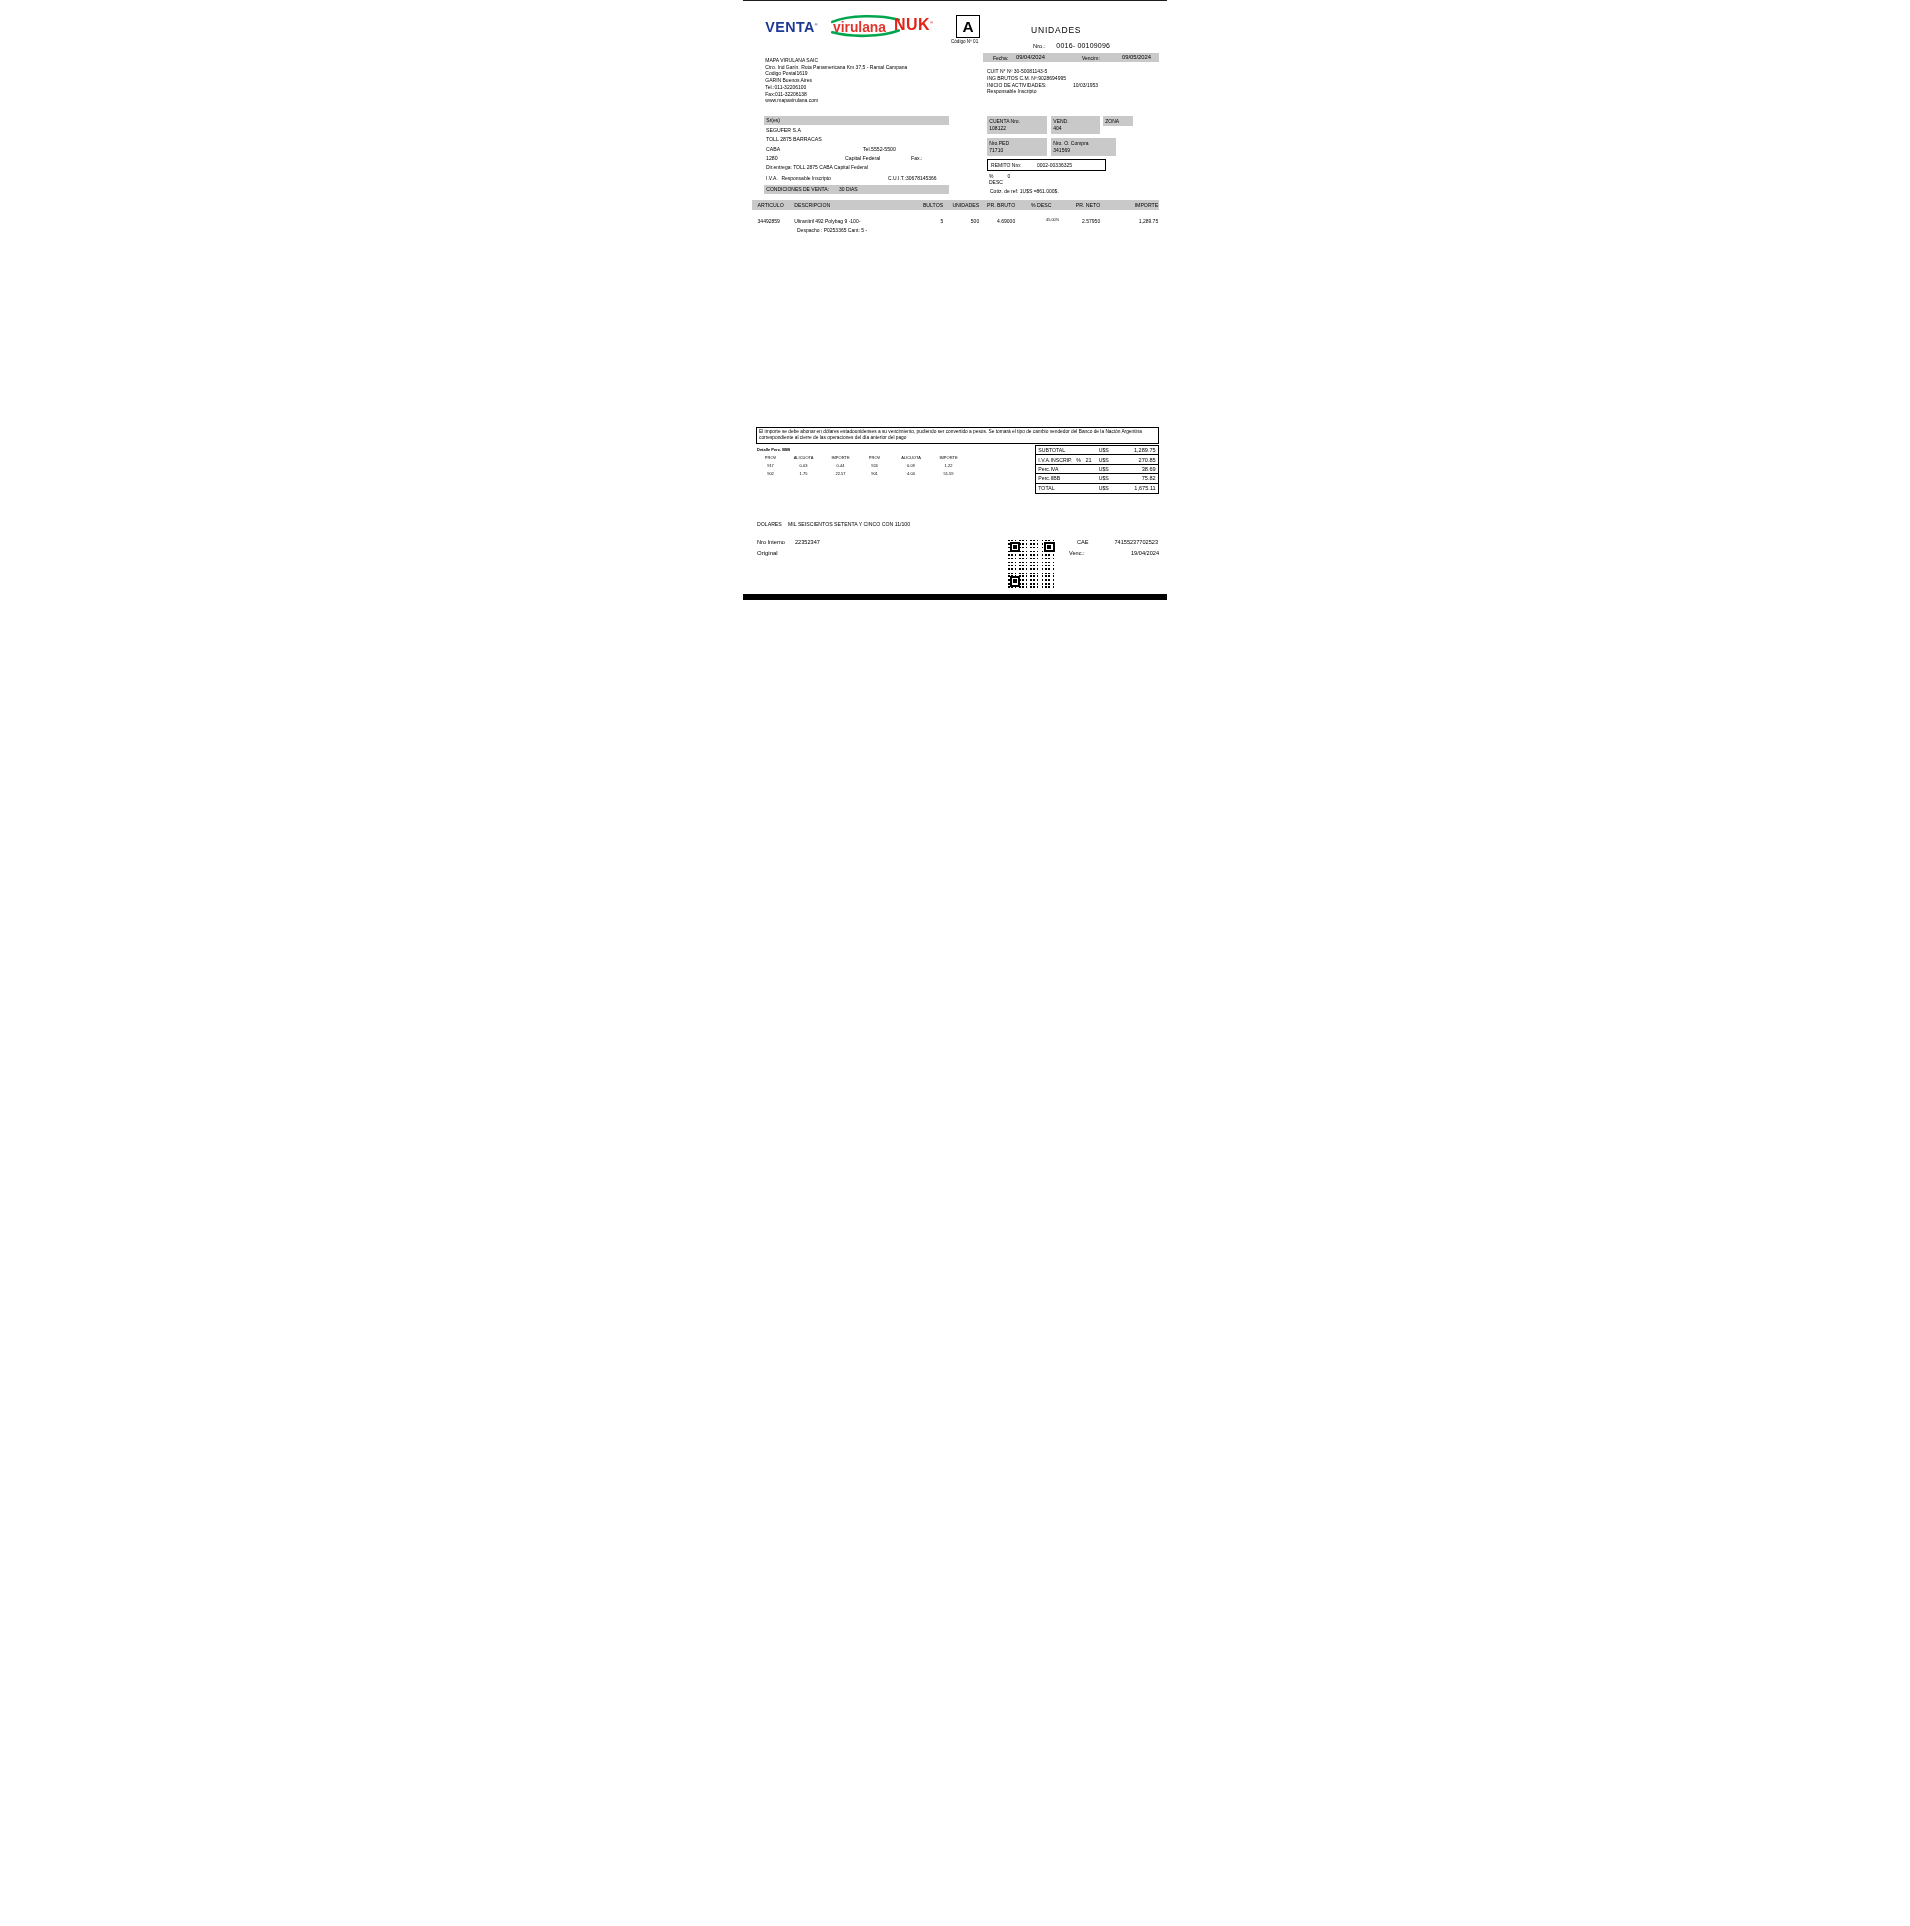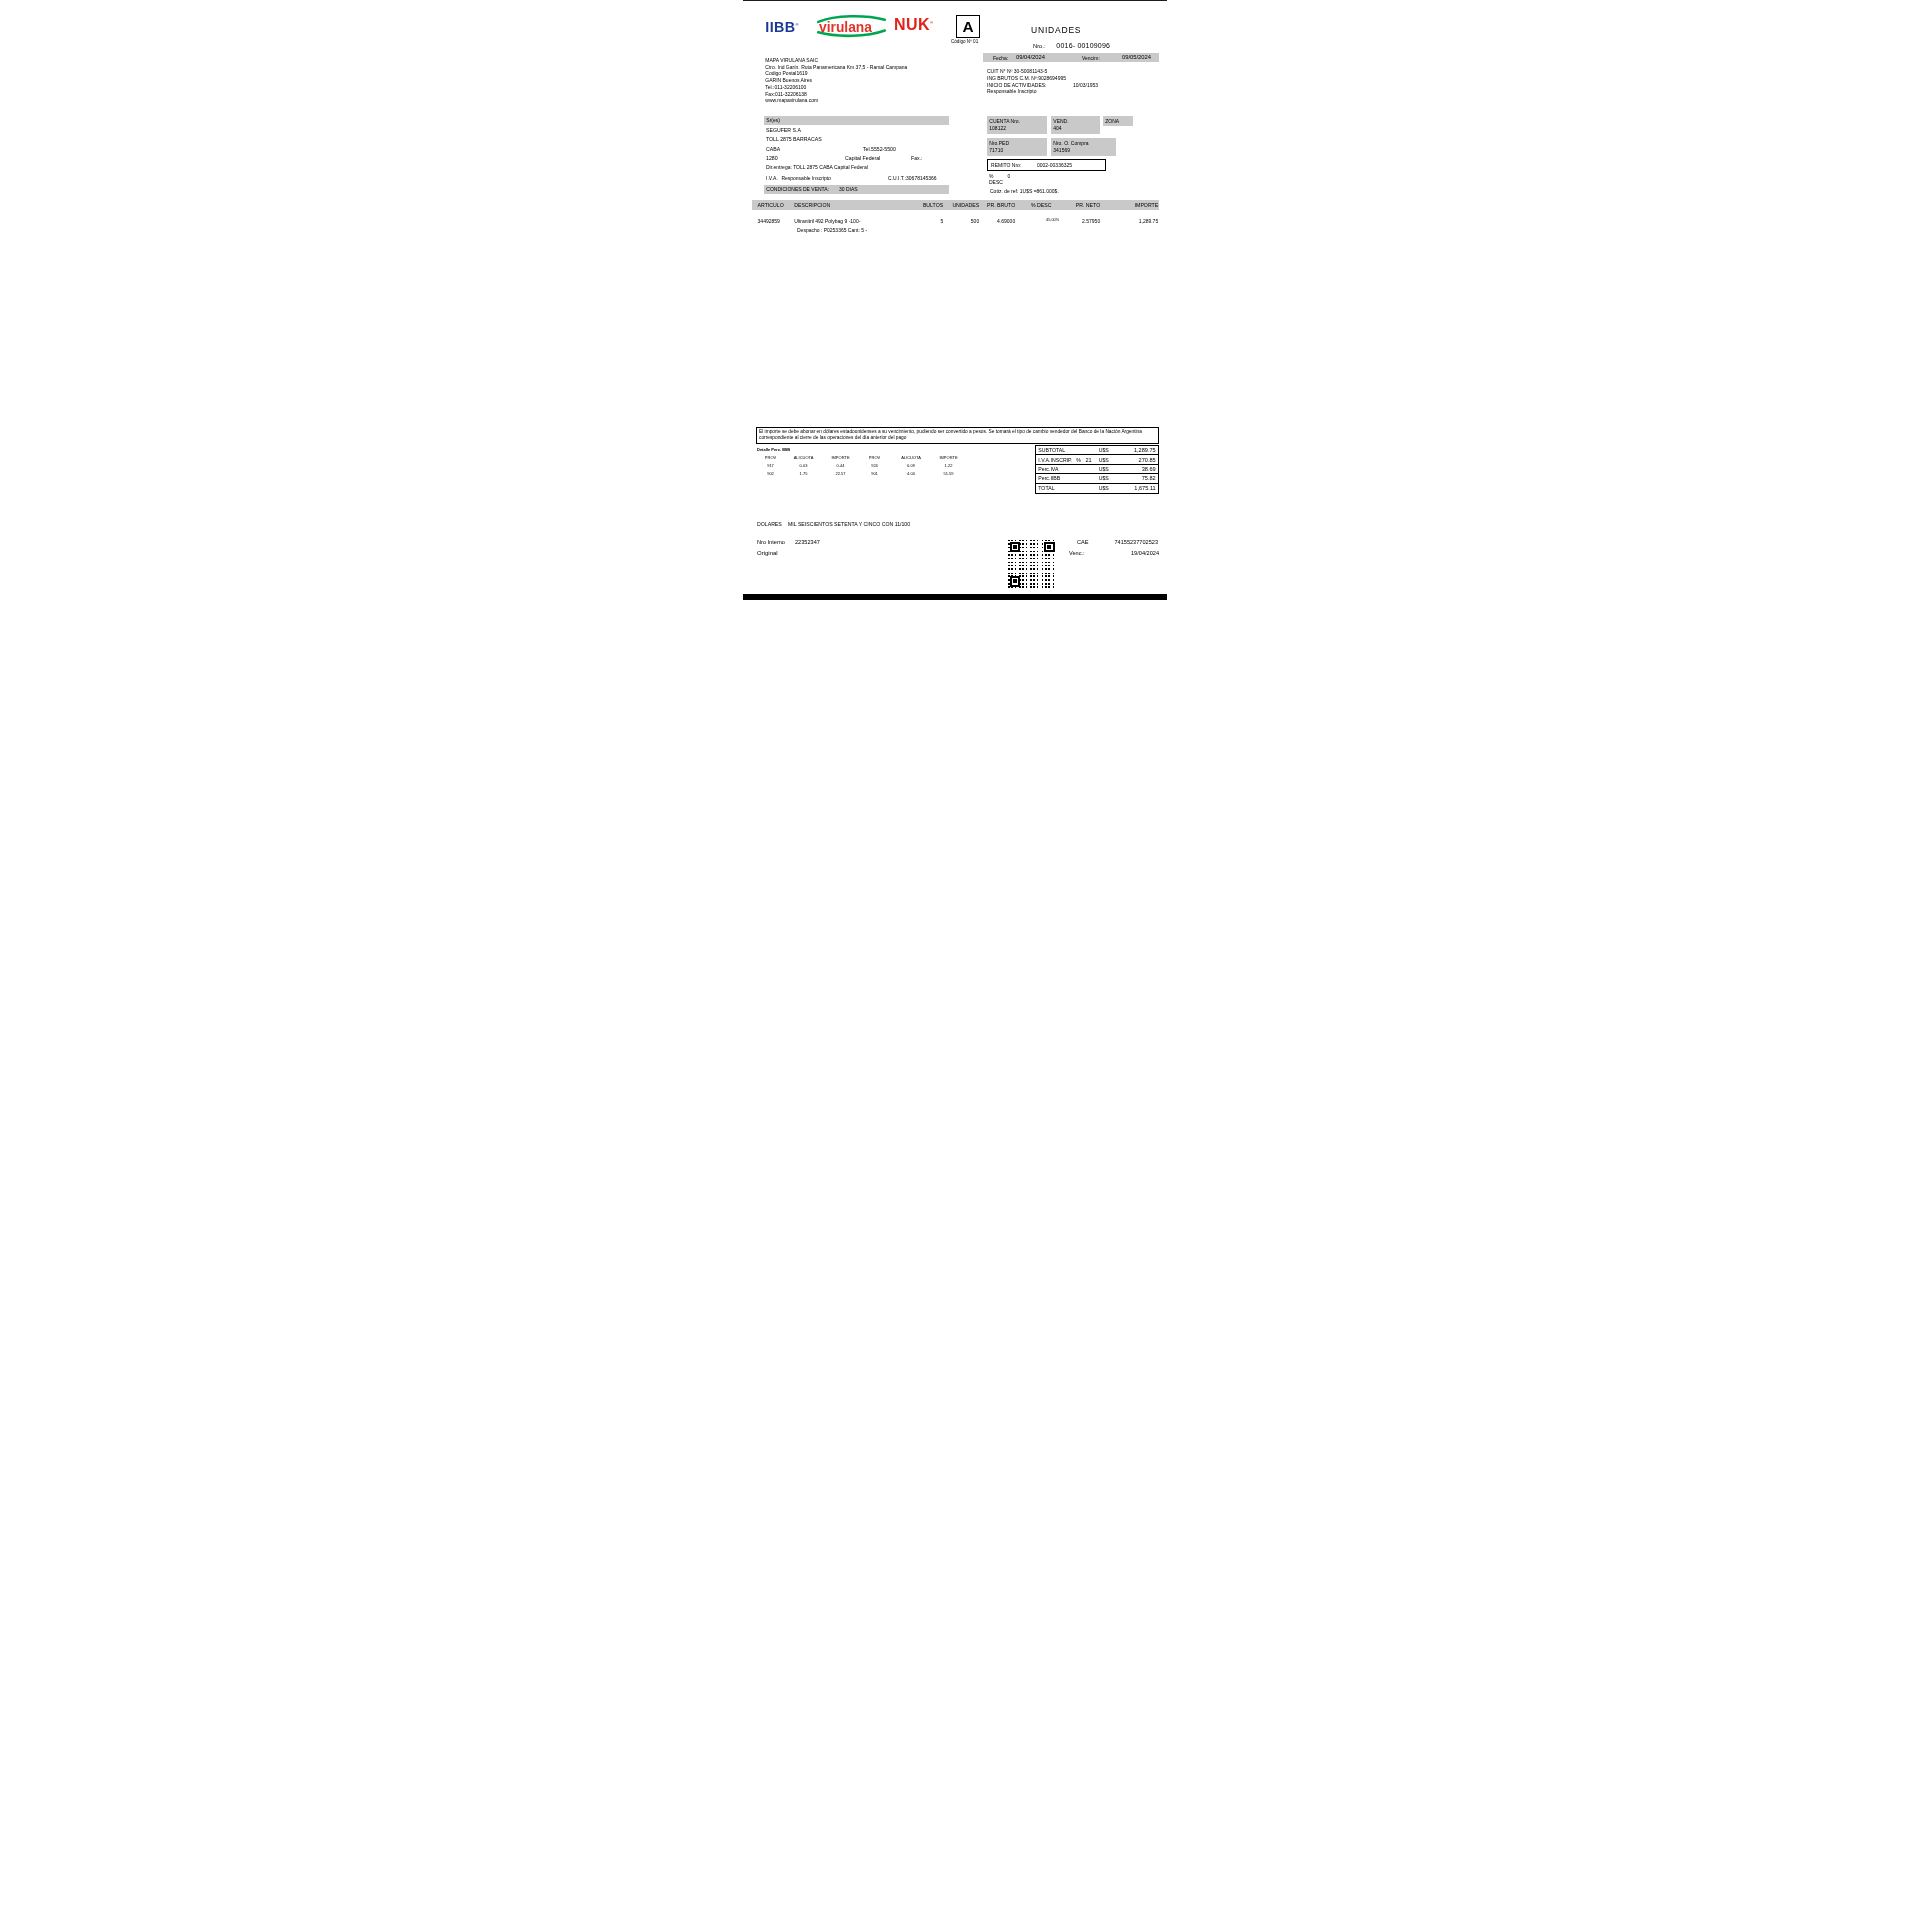--- a/index.html
+++ b/index.html
@@ -6,21 +6,21 @@
   html,body{background:#ffffff}
   body{font-family:"Liberation Sans",sans-serif;color:#000}
   .page{position:relative;width:424px;height:600px;margin:0 auto;background:#fff;overflow:hidden}
 
   .scan-line-top{position:absolute;top:0;left:0;width:100%;height:0.8px;background:#1c1c1c}
   .scan-bottom{position:absolute;top:594px;left:0;width:100%;height:6.5px;background:#000}
 
   
   .logo-mapa{position:absolute;left:22.3px;top:19px;font-size:14.3px;font-weight:800;color:#1d3996;letter-spacing:0.4px}
   .reg{font-size:4.2px;vertical-align:super;font-weight:bold}
-  .logo-virulana{position:absolute;left:73px;top:14px}
+  .logo-virulana{position:absolute;left:87px;top:14px}
   .viru-text{font-family:"Liberation Sans",sans-serif;font-weight:bold;font-size:37px;fill:#e2342b}
   .swoosh{fill:none;stroke:#00a64f;stroke-width:7;stroke-linecap:round}
   .logo-nuk{position:absolute;left:151px;top:16px;font-size:16px;font-weight:800;color:#e2231a;letter-spacing:0.4px}
 
   .letter-box{position:absolute;left:213px;top:15.4px;width:24px;height:22.3px;border:1.2px solid #000;display:flex;align-items:center;justify-content:center;font-size:15.4px;font-weight:bold}
   .codigo{position:absolute;left:208px;top:39px;font-size:4.6px}
 
   .factura-title{position:absolute;left:288px;top:25.4px;font-size:8.5px;letter-spacing:0.8px}
   .nro-line{position:absolute;left:290px;top:42px}
   .nro-label{font-size:5.8px}
@@ -120,21 +120,21 @@
 
   .cae-line{position:absolute;left:334px;top:539px;width:81px;display:flex;justify-content:space-between;font-size:5.6px}
   .cae-venc-line{position:absolute;left:326px;top:550px;width:90px;display:flex;justify-content:space-between;font-size:5.6px}
 </style>
 </head>
 <body>
 
 <div class="page">
   <div class="scan-line-top"></div>
 
-  <div class="logo-mapa"><span>IIBB</span><sup class="reg">®</sup></div>
+  <div class="logo-mapa"><span>VENTA</span><sup class="reg">®</sup></div>
 
   <div class="logo-virulana">
     <svg viewBox="0 0 190 64" width="71" height="24">
       <path class="swoosh" d="M6 21 C 52 2, 132 2, 184 15"></path>
       <text x="8" y="47" class="viru-text">virulana</text>
       <path class="swoosh" d="M6 49 C 58 63, 138 61, 184 44"></path>
     </svg>
   </div>
 
   <div class="logo-nuk"><span>NUK</span><sup class="reg">®</sup></div>

